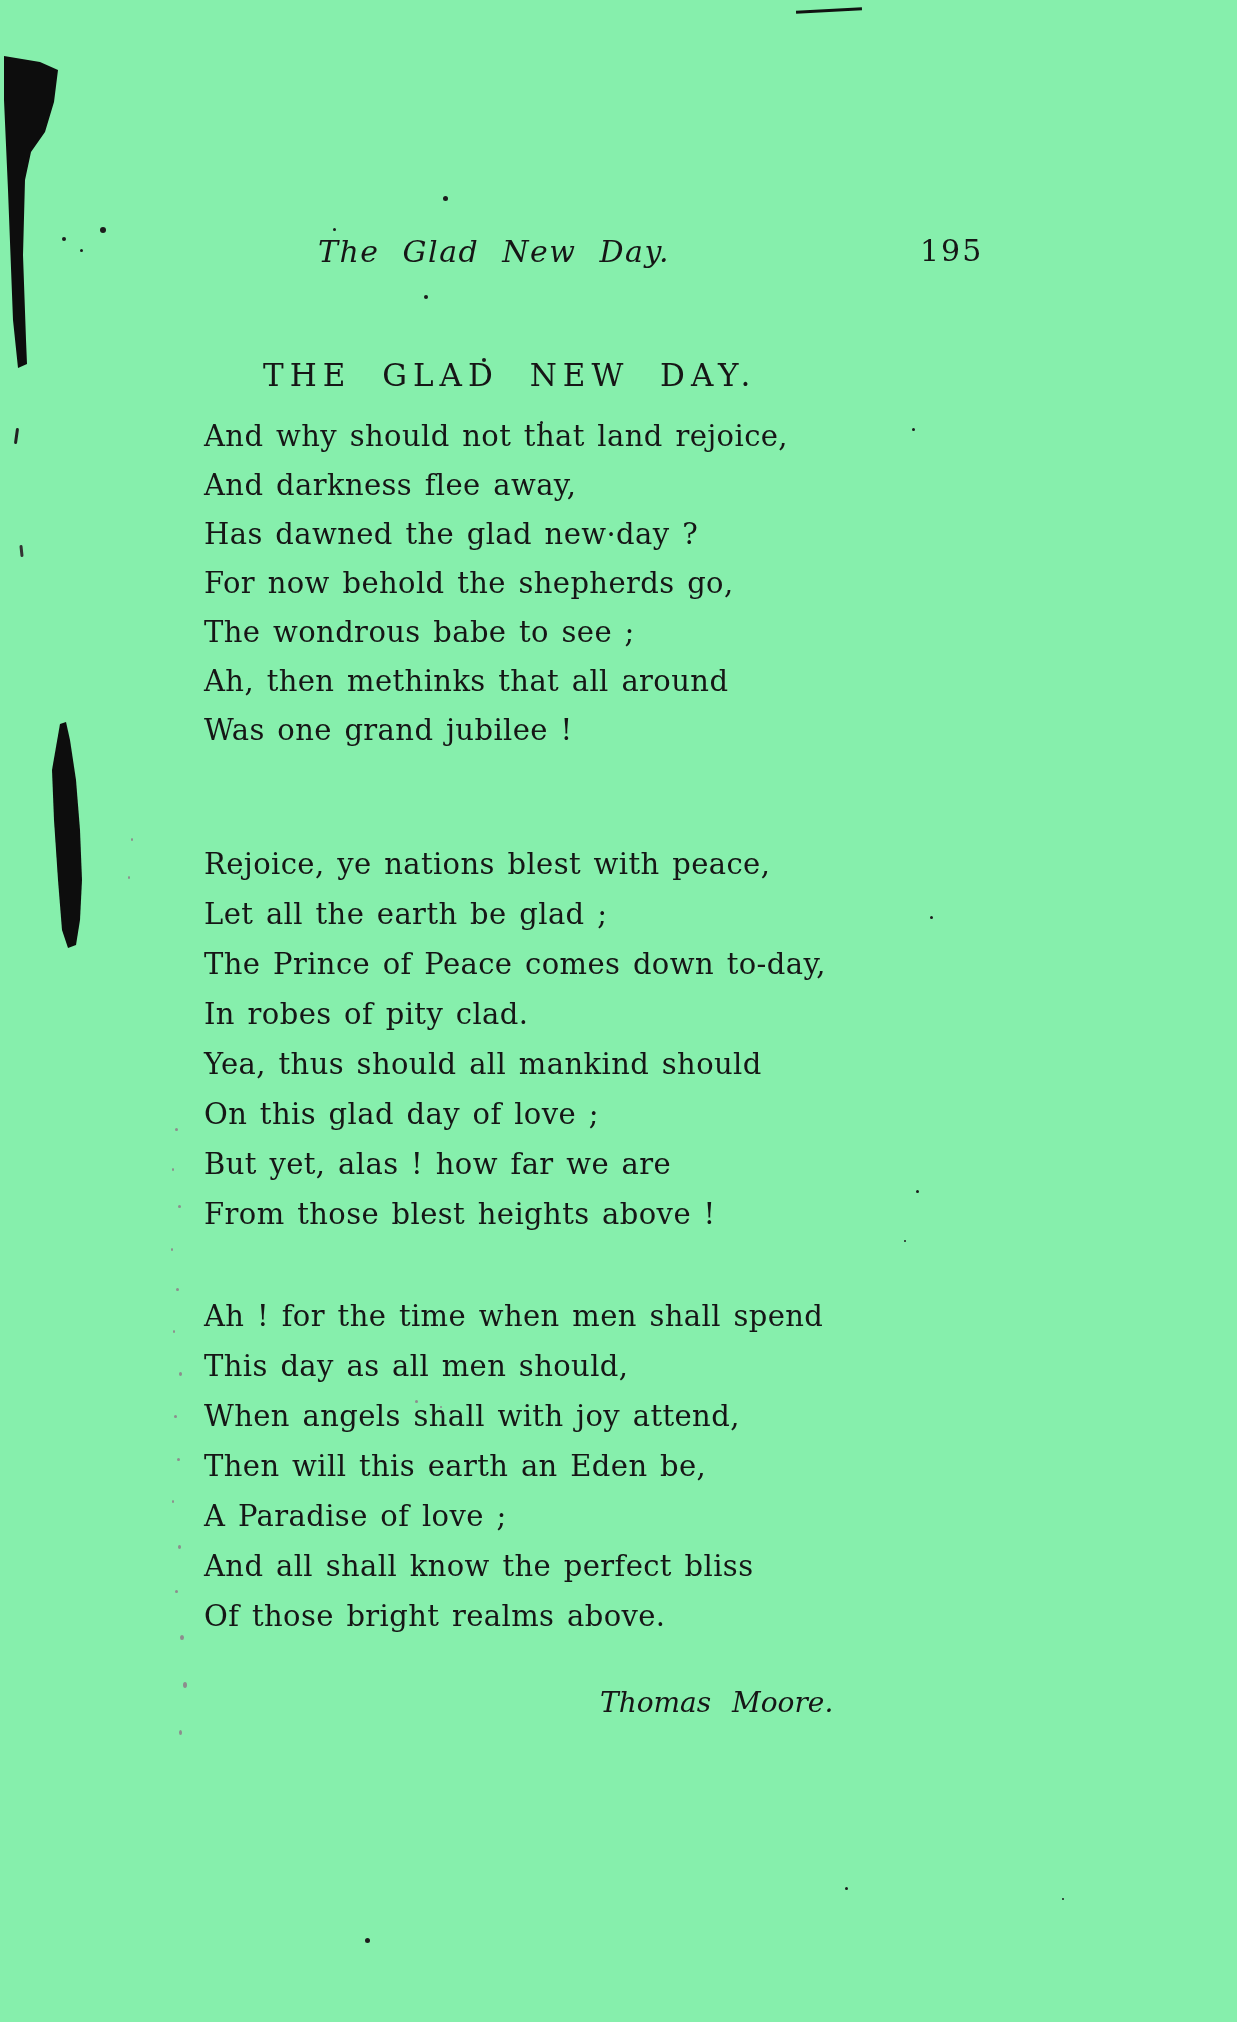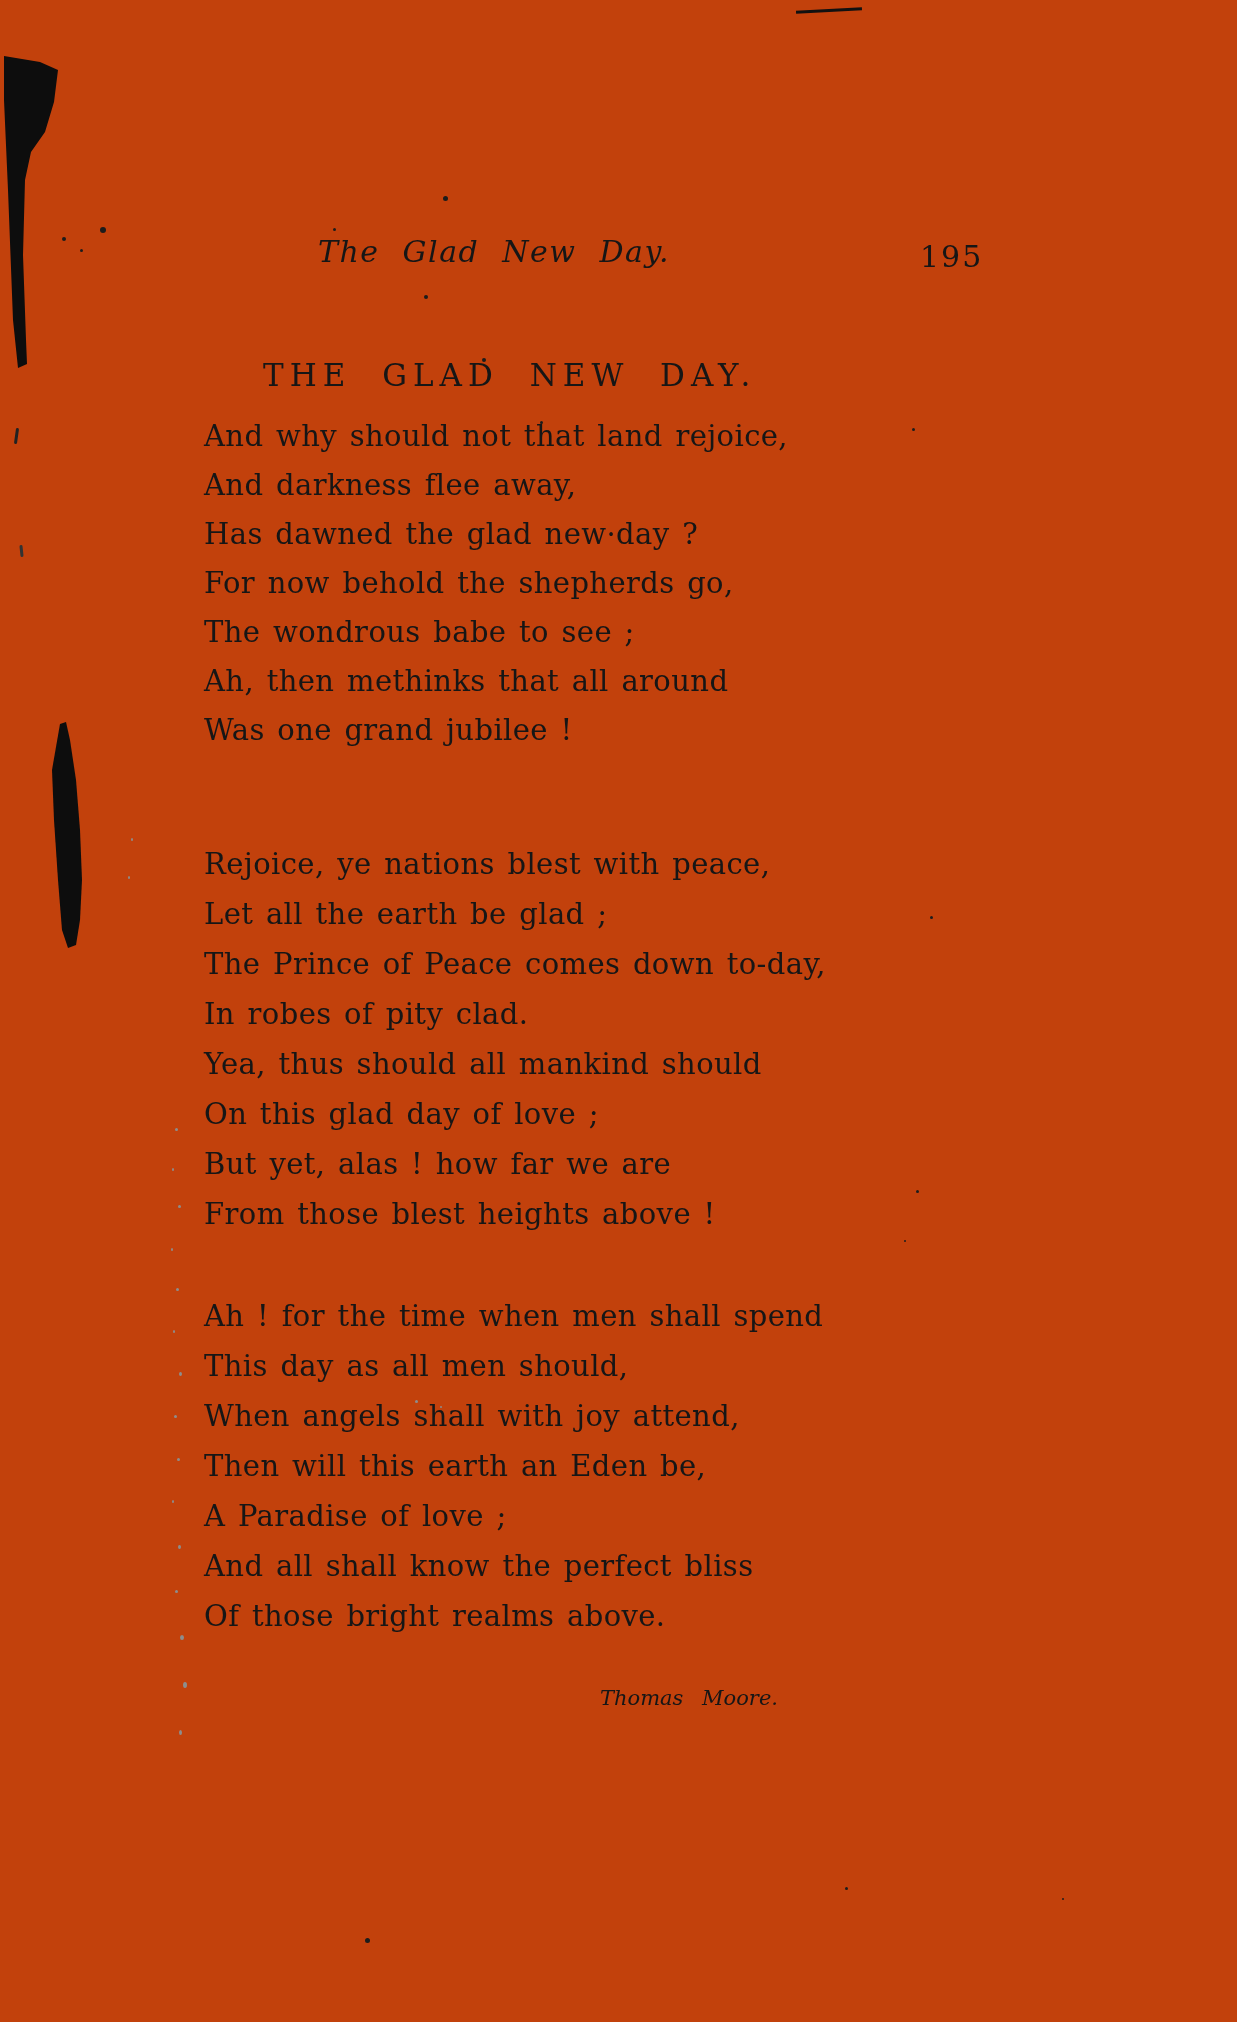--- a/index.html
+++ b/index.html
@@ -1,50 +1,50 @@
 <!DOCTYPE html>
 <html><head>
 <meta charset="utf-8">
 <style>
   html,body{margin:0;padding:0;background:#e9e9e9;}
   .page{
     position:relative;
     width:1237px;height:2022px;
     margin:0 auto;
-    background:#c2410c;
+    background:#86efac;
     font-family:"DejaVu Serif","Liberation Serif",serif;
     color:#161616;
     overflow:hidden;
   }
   .running-header{
     position:absolute;left:318px;top:234px;
     font-style:italic;font-size:30px;
     letter-spacing:1.5px;word-spacing:12px;
     white-space:nowrap;
   }
   .page-number{
-    position:absolute;left:920px;top:239px;
+    position:absolute;left:920px;top:233px;
     font-size:30px;letter-spacing:2px;
   }
   .poem-title{
     position:absolute;left:263px;top:357px;
     font-size:31px;letter-spacing:6px;word-spacing:15px;
     white-space:nowrap;
   }
   .stanza{
     position:absolute;left:204px;
     font-size:29px;letter-spacing:0.4px;word-spacing:3px;
     white-space:nowrap;
   }
   .stanza-1{top:412px;line-height:49px;}
   .stanza-2{top:839px;line-height:50px;}
   .stanza-3{top:1291px;line-height:50px;}
   .attribution{
     position:absolute;left:600px;top:1686px;
-    font-style:italic;font-size:21px;word-spacing:12px;
+    font-style:italic;font-size:28px;word-spacing:12px;
     white-space:nowrap;
   }
   .artifact{position:absolute;}
   .speck{position:absolute;background:#1c1c1c;border-radius:50%;}
   .speck.faint{background:#8d8d8d;}
   .topright-line{
     position:absolute;left:796px;top:9px;width:66px;height:3px;
     background:#111;transform:rotate(-3deg);
   }
   .paren-mark{

